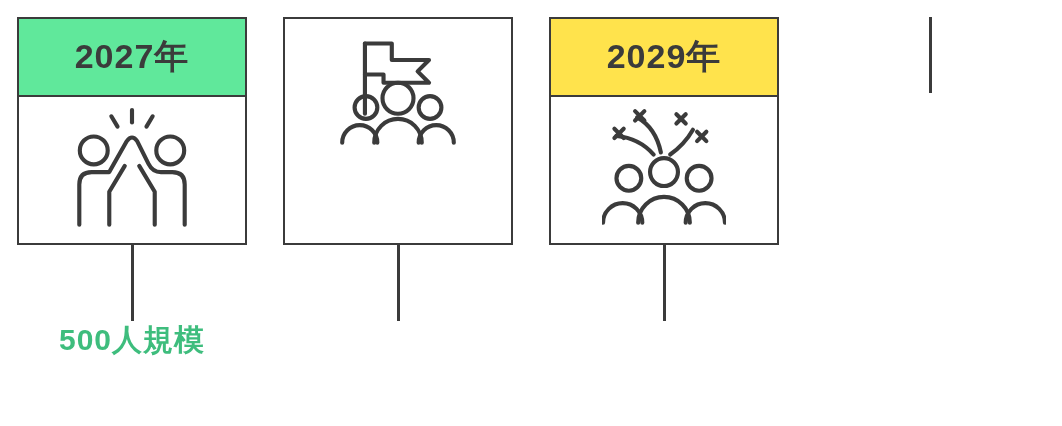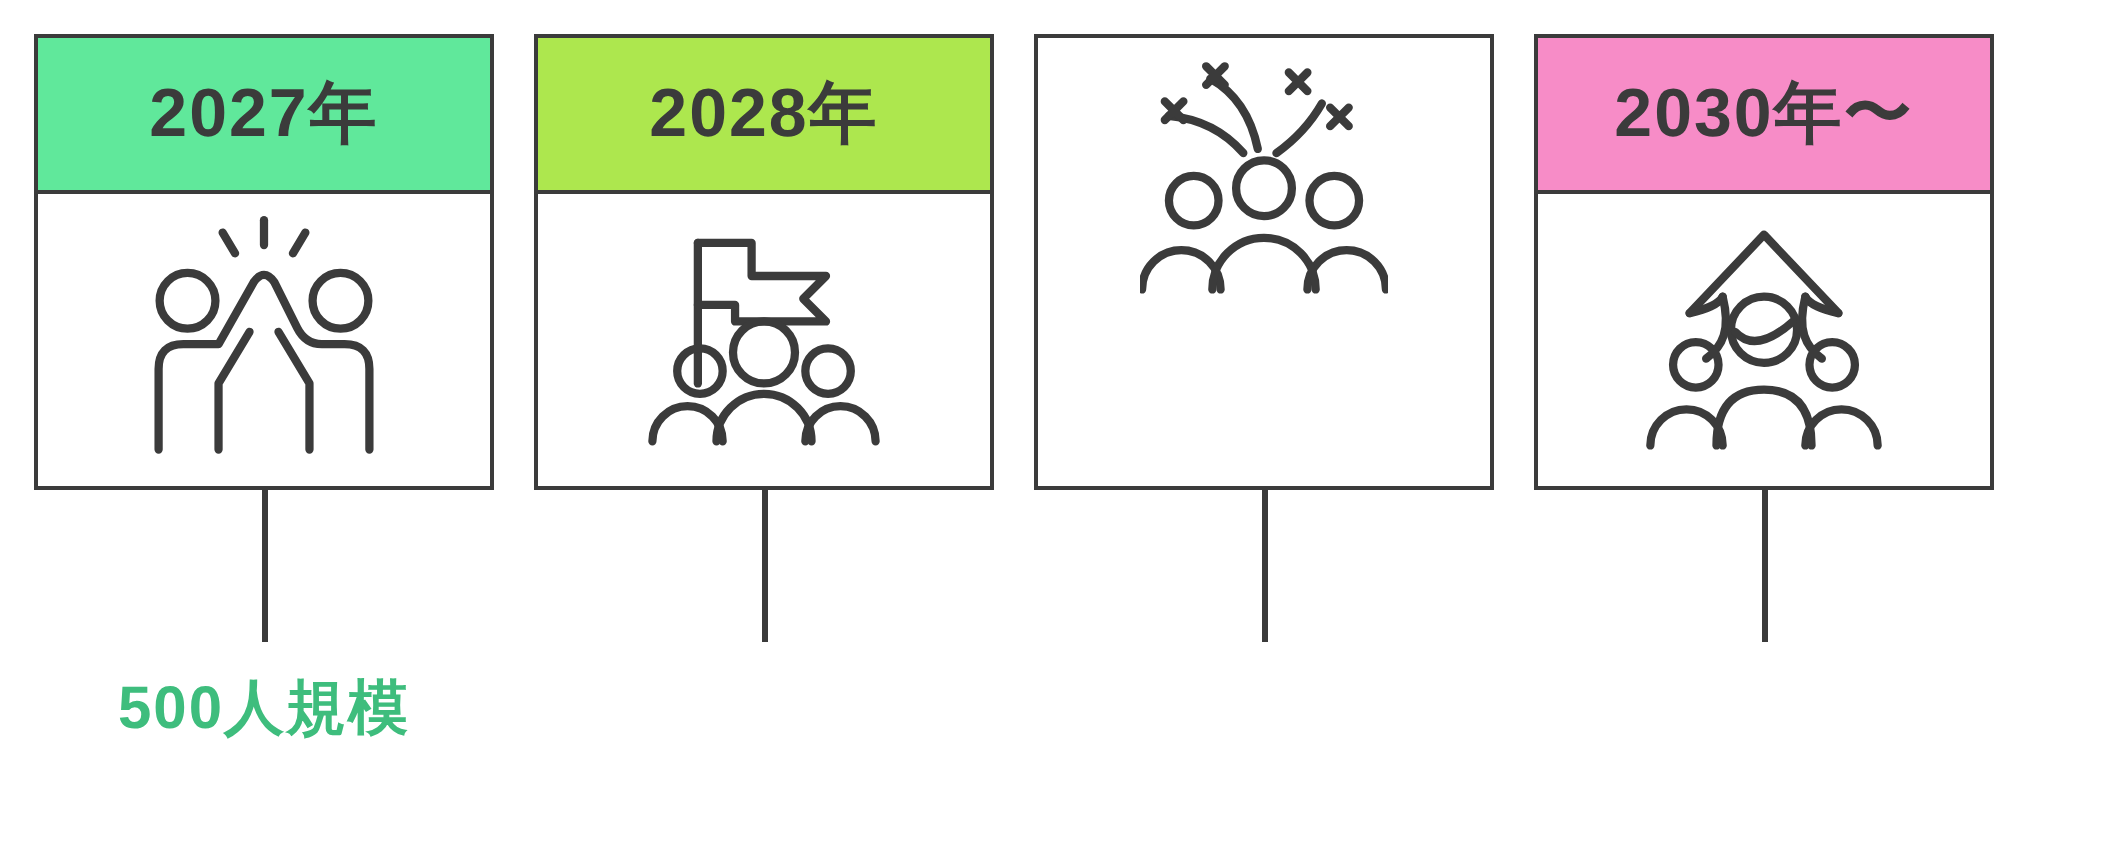--- a/index.html
+++ b/index.html
@@ -6,21 +6,21 @@
   .canvas {
     position: relative;
     width: 1062px;
     height: 426px;
     background: var(--bg, #ffffff);
     font-family: "Liberation Sans", "DejaVu Sans", sans-serif;
     overflow: hidden;
   }
   .row {
     display: flex;
-    gap: 20px;
+    gap: 36px;
     padding: 17px 14px 0 17px;
   }
   .col {
     width: 230px;
     display: flex;
     flex-direction: column;
     align-items: center;
   }
   .card {
     width: 230px;
@@ -50,21 +50,20 @@
   .icon {
     color: var(--ink, #3b3b3b);
     display: block;
   }
   .connector {
     width: 3px;
     height: 76px;
     background: var(--ink, #3b3b3b);
   }
   .scale-label {
-    margin-top: 15px;
     font-size: 30px;
     font-weight: bold;
     line-height: 1.27;
     text-align: center;
     white-space: pre-line;
     color: var(--lbl, #333);
     letter-spacing: 1px;
   }
 </style>
 </head>
@@ -90,41 +89,41 @@
             <path d="M67,57 L82,82 V114"></path>
           </svg>
         </div>
       </div>
       <div class="connector"></div>
       <div class="scale-label">500人規模</div>
     </div>
 
     <div class="col" style="--hdr: #ADE74E; --lbl: #9ECB37;">
       <div class="card">
-        <div class="card-header">
-          <span>2028年</span>
-        </div>
         <div class="card-body">
           <svg class="icon" width="124" height="124" viewBox="0 0 120 120" fill="none" stroke="currentColor" stroke-width="4" stroke-linecap="round" stroke-linejoin="round">
             <path d="M28,82 L28,14"></path>
             <path d="M28,14 H54 V30 H90 L79,41 L90,52 H46 V44 H28"></path>
             <circle cx="60" cy="67" r="15"></circle>
             <circle cx="29" cy="76" r="11"></circle>
             <circle cx="91" cy="76" r="11"></circle>
             <path d="M6,110 A17,17 0 0 1 40,110"></path>
             <path d="M80,110 A17,17 0 0 1 114,110"></path>
             <path d="M37,110 A23,23 0 0 1 83,110"></path>
           </svg>
         </div>
       </div>
       <div class="connector"></div>
     </div>
 
     <div class="col" style="--hdr: #FFE34C; --lbl: #E5C41D;">
       <div class="card">
+        <div class="card-header">
+          <span>2029年</span>
+        </div>
         <div class="card-body">
           <svg class="icon" width="124" height="124" viewBox="0 0 120 120" fill="none" stroke="currentColor" stroke-width="4" stroke-linecap="round" stroke-linejoin="round">
             <path d="M50,46 Q36,30 14,28"></path>
             <path d="M57,44 Q52,20 34,10"></path>
             <path d="M66,46 Q80,36 88,22"></path>
             <path d="M12,21 L21,30 M21,21 L12,30"></path>
             <path d="M32,4 L41,13 M41,4 L32,13"></path>
             <path d="M72,7 L81,16 M81,7 L72,16"></path>
             <path d="M92,24 L101,33 M101,24 L92,33"></path>
             <circle cx="60" cy="63" r="13.5"></circle>
@@ -133,38 +132,17 @@
             <path d="M1,112 A19,19 0 0 1 39,112"></path>
             <path d="M81,112 A19,19 0 0 1 119,112"></path>
             <path d="M35,112 A25,25 0 0 1 85,112"></path>
           </svg>
         </div>
       </div>
       <div class="connector"></div>
     </div>
 
     <div class="col" style="--hdr: #F78CC7; --lbl: #F070B8;">
-      <div class="card">
-        <div class="card-header">
-          <span>2030年〜</span>
-        </div>
-        <div class="card-body">
-          <svg class="icon" width="124" height="124" viewBox="0 0 120 120" fill="none" stroke="currentColor" stroke-width="4" stroke-linecap="round" stroke-linejoin="round">
-            <path d="M24,48 L60,10 L96,48"></path>
-            <path d="M24,48 C32,46 38,44 40,40"></path>
-            <path d="M40,40 C44,56 40,64 32,70"></path>
-            <path d="M96,48 C88,46 82,44 80,40"></path>
-            <path d="M80,40 C76,56 80,64 88,70"></path>
-            <circle cx="60" cy="56" r="16"></circle>
-            <path d="M46,57 Q56,68 74,52"></path>
-            <circle cx="27" cy="73" r="11"></circle>
-            <circle cx="93" cy="73" r="11"></circle>
-            <path d="M5,112 A17.5,17.5 0 0 1 40,112"></path>
-            <path d="M80,112 A17.5,17.5 0 0 1 115,112"></path>
-            <path d="M37,112 Q37,85 60,85 Q83,85 83,112"></path>
-          </svg>
-        </div>
-      </div>
       <div class="connector"></div>
     </div>
 
   </div>
 </div>
 
 </body></html>

